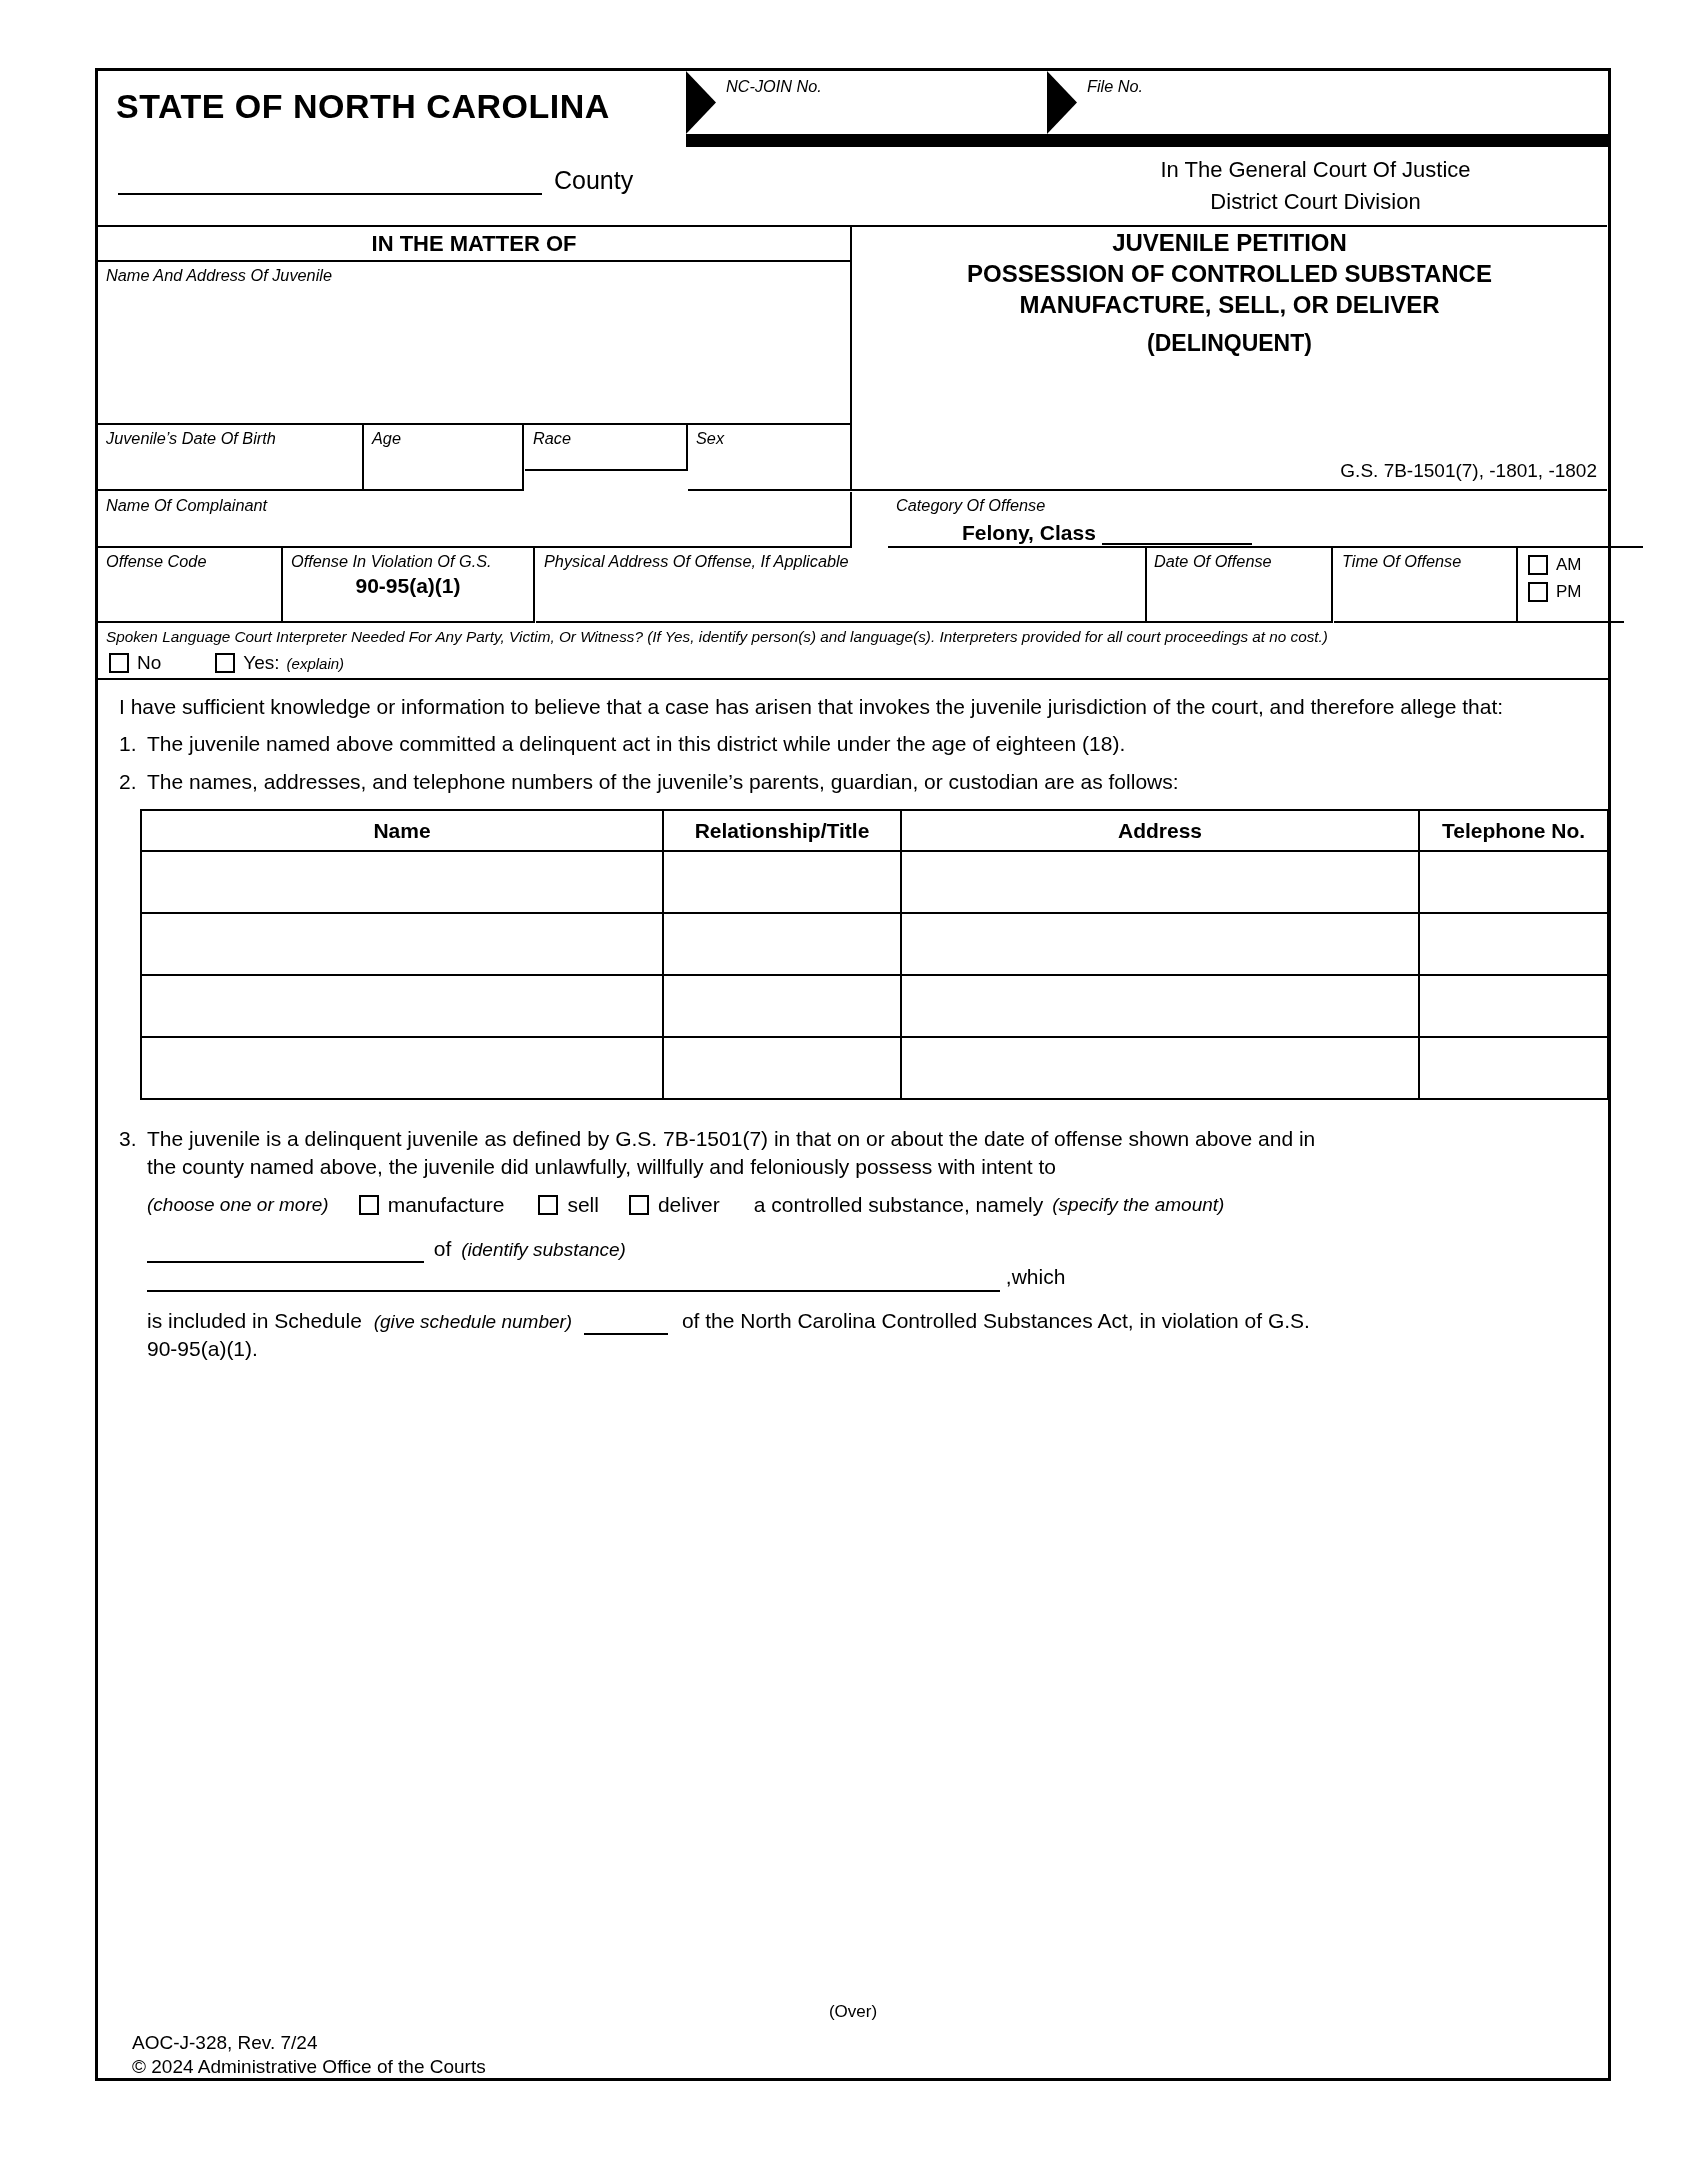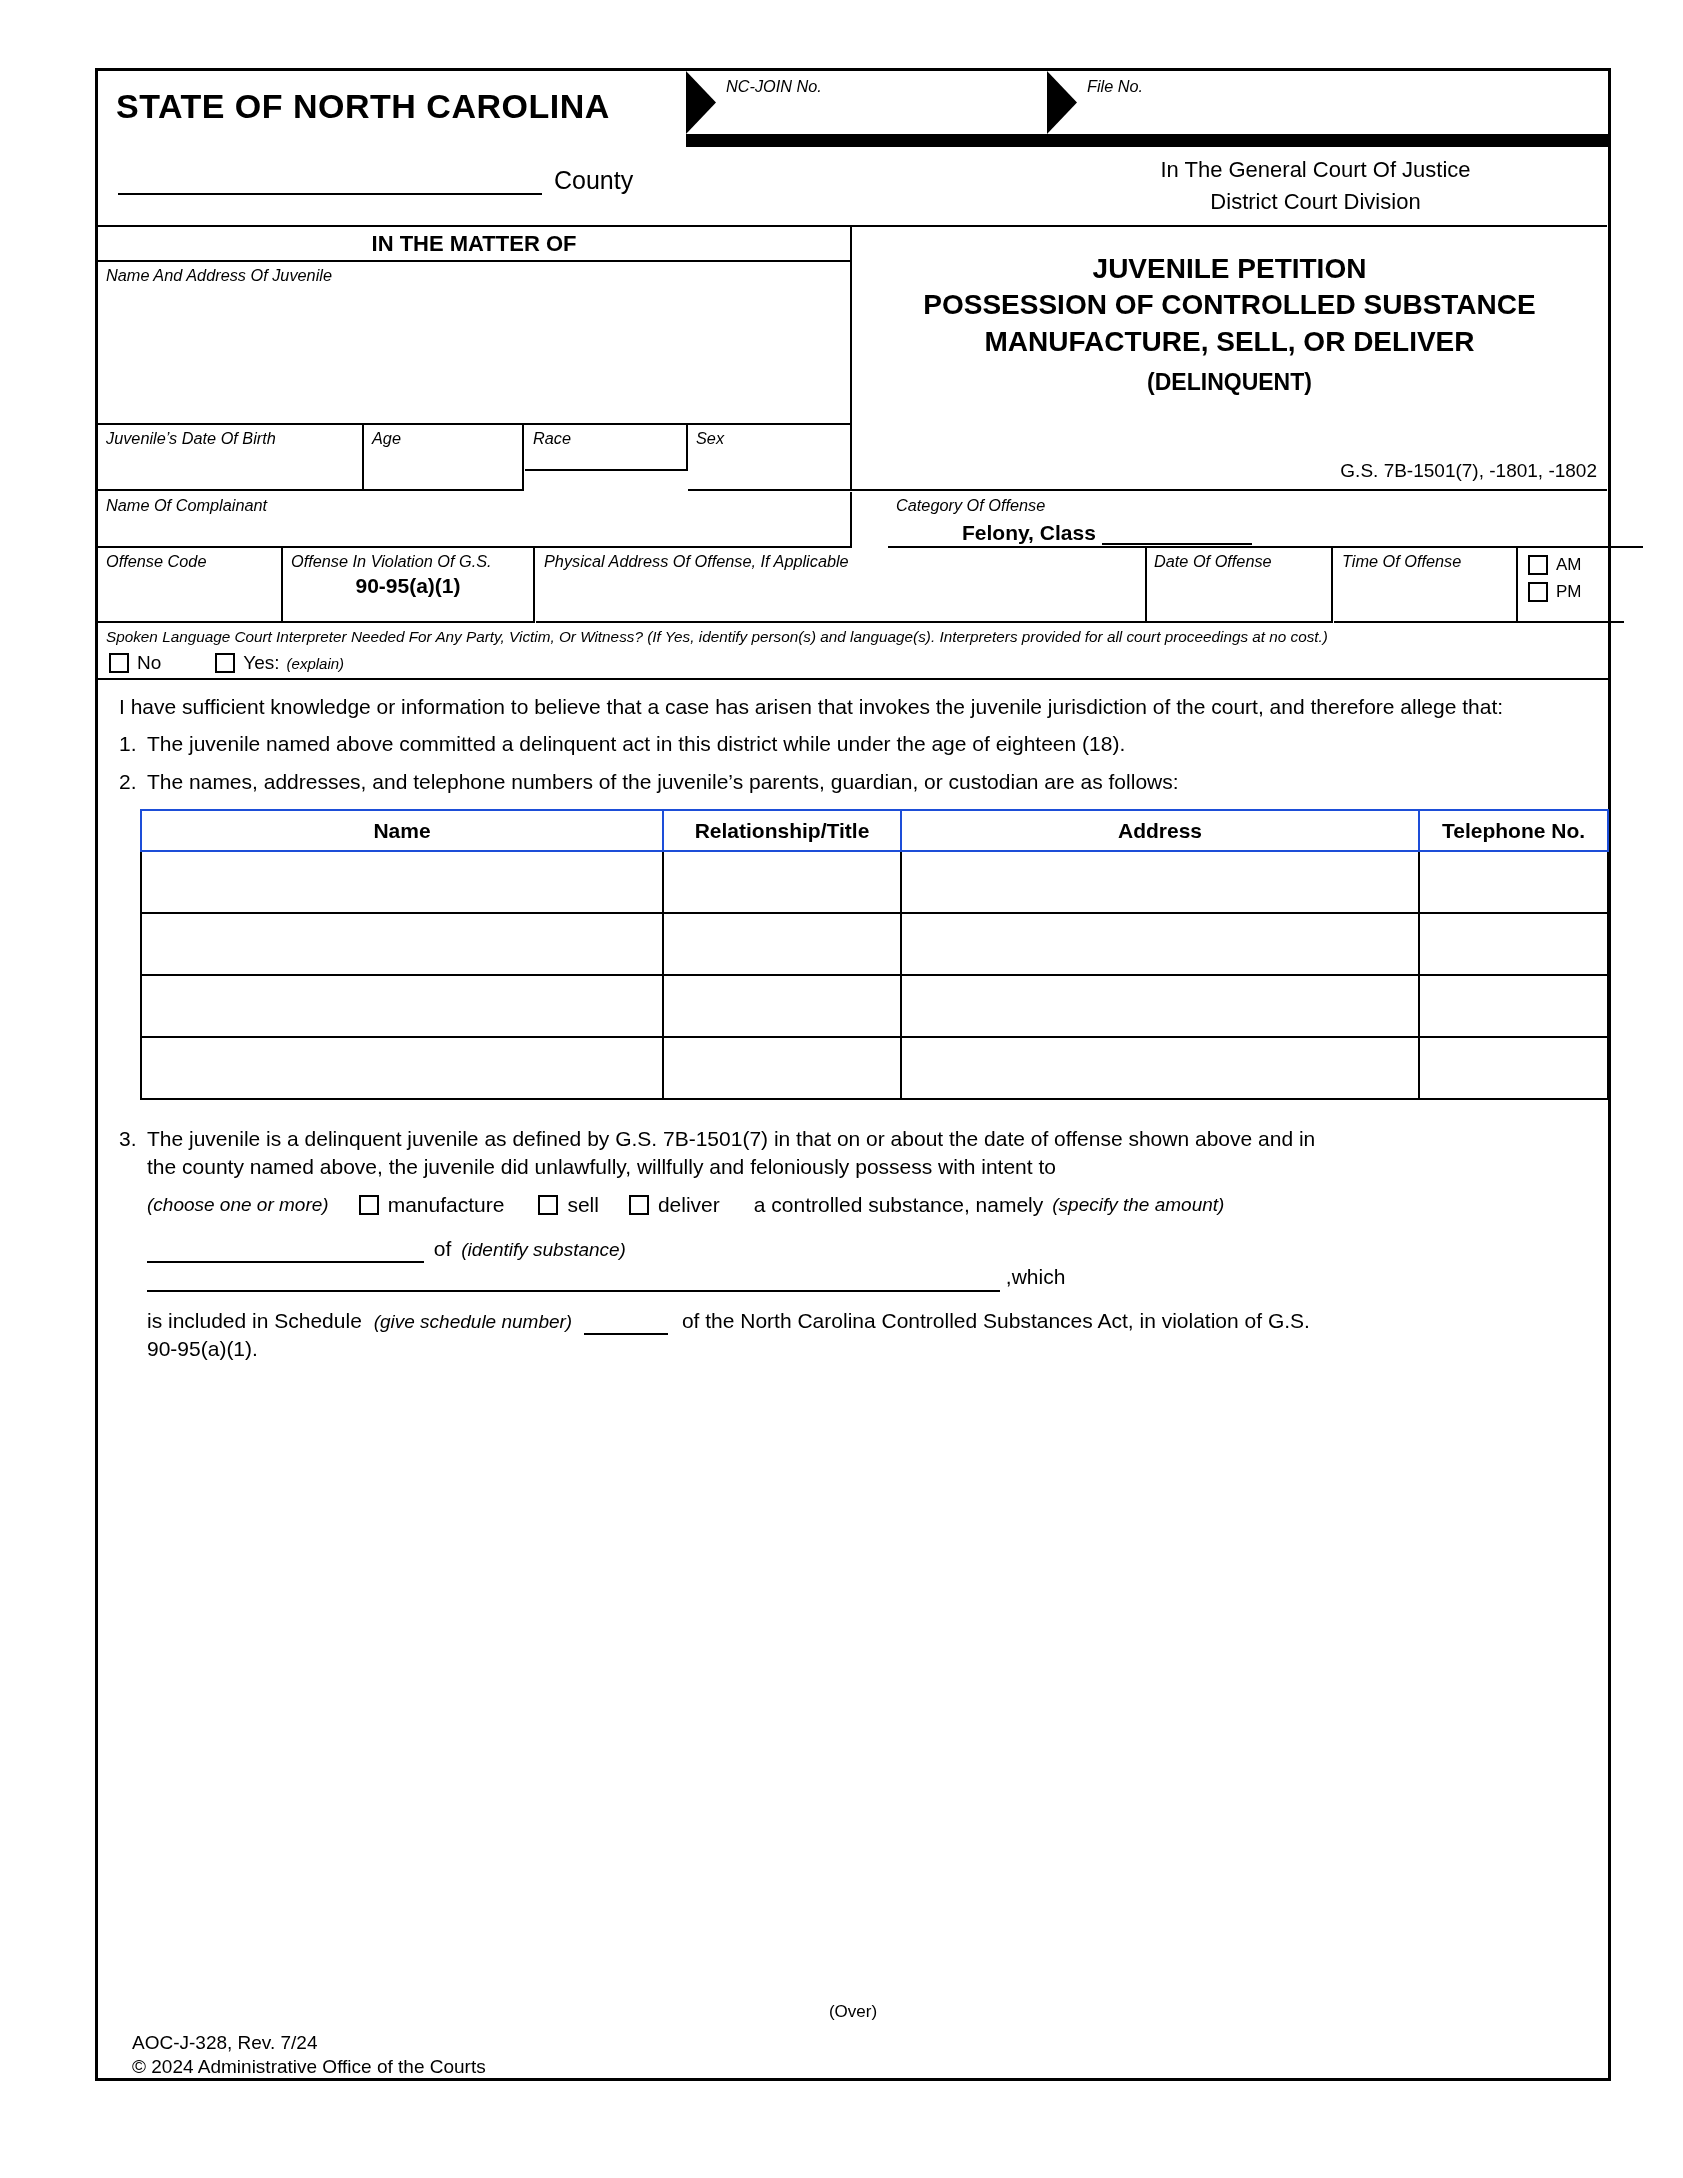--- a/index.html
+++ b/index.html
@@ -23,21 +23,21 @@
        clip-path:polygon(0 0,100% 50%,0 100%);}
   .hlabel{position:absolute;left:40px;top:6px;font-style:italic;font-size:16.3px;}
   .county-row{position:absolute;left:20px;top:95px;font-size:25px;}
   .county-line{display:inline-block;width:424px;height:28px;border-bottom:2px solid #000;
                vertical-align:bottom;margin-right:12px;}
   .court-div{position:absolute;left:955px;top:83px;width:525px;text-align:center;
              font-size:22px;line-height:1.45;}
 
   
   .matter-head{font-weight:bold;font-size:22px;text-align:center;line-height:33px;}
-  .pt-title{margin-top:24px;text-align:center;font-weight:bold;font-size:28px;line-height:1.3;}
+  .pt-title{text-align:center;font-weight:bold;font-size:24px;line-height:1.3;}
   .pt-sub{text-align:center;font-weight:bold;font-size:23px;margin-top:9px;}
   .pt-statute{position:absolute;right:10px;bottom:7px;font-size:19px;}
   .cat-value{margin:6px 0 0 74px;font-weight:bold;font-size:21px;}
   .u-line{display:inline-block;border-bottom:2px solid #000;height:20px;vertical-align:bottom;}
   .gs-value{text-align:center;font-weight:bold;font-size:21px;margin-top:3px;}
 
   
   .cb{display:inline-block;width:20px;height:20px;border:2px solid #000;background:#fff;
       vertical-align:-4px;}
   .ampm-line{display:flex;align-items:center;gap:8px;font-size:17px;margin:7px 0 0 10px;}
@@ -45,21 +45,21 @@
   .interp-checks{display:flex;align-items:center;font-size:19px;padding:6px 0 0 11px;}
   .interp-checks .cbl{margin-left:8px;}
   .lbl-sm{font-style:italic;font-size:15px;margin-left:7px;}
 
   
   .intro{margin:12px 0 0 21px;width:1477px;font-size:21px;line-height:1.35;}
   .item{display:flex;margin:9px 0 0 21px;font-size:21px;line-height:1.35;}
   .num{width:28px;flex:none;}
   .itext{flex:1;max-width:1440px;}
   .gtable{border-collapse:collapse;table-layout:fixed;margin:13px 0 0 42px;width:1466px;}
-  .gtable th{border:2px solid #1d4ed8;height:41px;font-size:21px;font-weight:bold;text-align:center;}
+  .gtable th{border:2px solid #000000;height:41px;font-size:21px;font-weight:bold;text-align:center;}
   .gtable td{border:2px solid #000;height:62px;}
   .item3{margin-top:25px;}
   .choose-line{margin-top:9px;font-size:21px;display:flex;align-items:center;flex-wrap:nowrap;}
   .choose-line .it{font-size:19px;}
   .sub-line{margin-top:16px;font-size:21px;}
   .sub-line .it{font-size:19px;}
   .sched-line{margin-top:15px;font-size:21px;}
   .sched-line .it{font-size:19px;}
   .blank{display:inline-block;border-bottom:2px solid #000;height:22px;vertical-align:bottom;}
 

